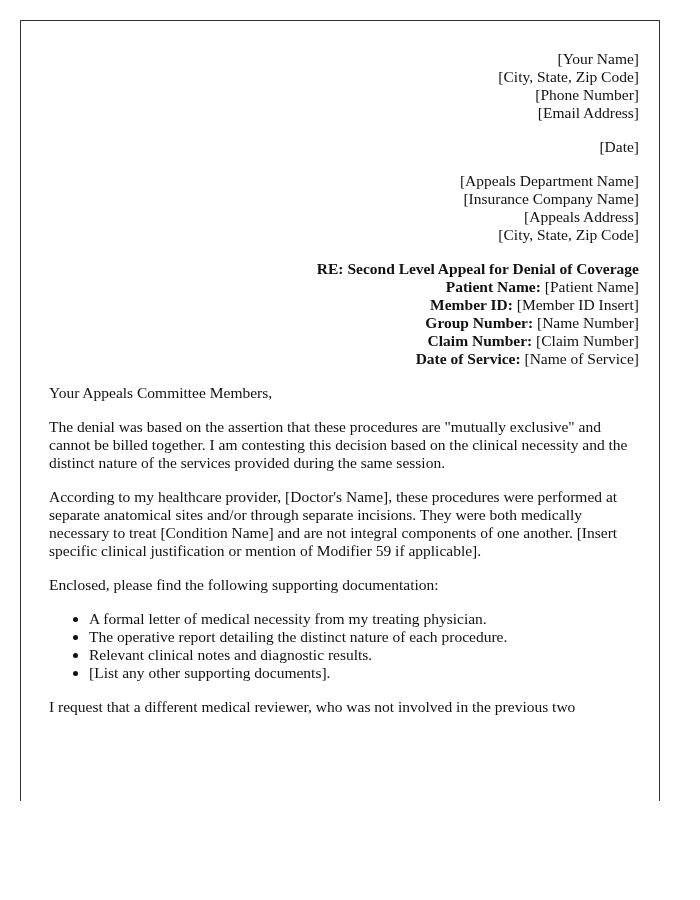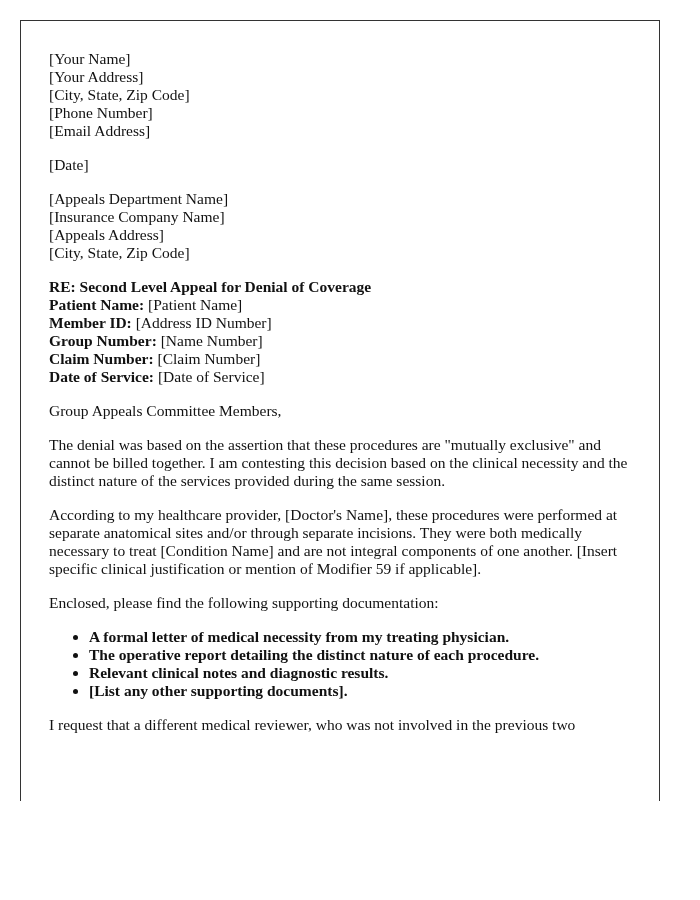--- a/index.html
+++ b/index.html
@@ -30,76 +30,75 @@
       overflow: hidden;
     }
     .content {
       position: absolute;
       left: 28px;
       top: 29px;
       width: 590px;
     }
     .block {
       margin: 0 0 16px 0;
+      text-align: right;
     }
     .line {
       display: block;
       white-space: nowrap;
     }
     .para {
       margin: 0 0 16px 0;
     }
     .bold {
       font-weight: bold;
     }
     ul.docs {
       margin: 0 0 16px 0;
       padding-left: 40px;
       list-style: disc;
     }
     ul.docs li {
       margin: 0;
-      font-weight: bold;
     }
   </style>
 </head>
 <body>
 
 <div class="page">
   <div class="content">
 
     <div class="block">
       <span class="line">[Your Name]</span>
-      <span class="line">[Your Address]</span>
       <span class="line">[City, State, Zip Code]</span>
       <span class="line">[Phone Number]</span>
       <span class="line">[Email Address]</span>
     </div>
 
     <div class="block">
       <span class="line">[Date]</span>
     </div>
 
     <div class="block">
       <span class="line">[Appeals Department Name]</span>
       <span class="line">[Insurance Company Name]</span>
       <span class="line">[Appeals Address]</span>
       <span class="line">[City, State, Zip Code]</span>
     </div>
 
     <div class="block">
       <span class="line bold">RE: Second Level Appeal for Denial of Coverage</span>
       <span class="line"><span class="bold">Patient Name:</span><span> [Patient Name]</span></span>
-      <span class="line"><span class="bold">Member ID:</span><span> [Address ID Number]</span></span>
+      <span class="line"><span class="bold">Member ID:</span><span> [Member ID Insert]</span></span>
       <span class="line"><span class="bold">Group Number:</span><span> [Name Number]</span></span>
       <span class="line"><span class="bold">Claim Number:</span><span> [Claim Number]</span></span>
-      <span class="line"><span class="bold">Date of Service:</span><span> [Date of Service]</span></span>
+      <span class="line"><span class="bold">Date of Service:</span><span> [Name of Service]</span></span>
     </div>
 
-    <p class="para">Group Appeals Committee Members,</p>
+    <p class="para">Your Appeals Committee Members,</p>
 
     <p class="para">The denial was based on the assertion that these procedures are "mutually exclusive" and cannot be billed together. I am contesting this decision based on the clinical necessity and the distinct nature of the services provided during the same session.</p>
     <p class="para">According to my healthcare provider, [Doctor's Name], these procedures were performed at separate anatomical sites and/or through separate incisions. They were both medically necessary to treat [Condition Name] and are not integral components of one another. [Insert specific clinical justification or mention of Modifier 59 if applicable].</p>
     <p class="para">Enclosed, please find the following supporting documentation:</p>
 
     <ul class="docs">
       <li>A formal letter of medical necessity from my treating physician.</li>
       <li>The operative report detailing the distinct nature of each procedure.</li>
       <li>Relevant clinical notes and diagnostic results.</li>
       <li>[List any other supporting documents].</li>

